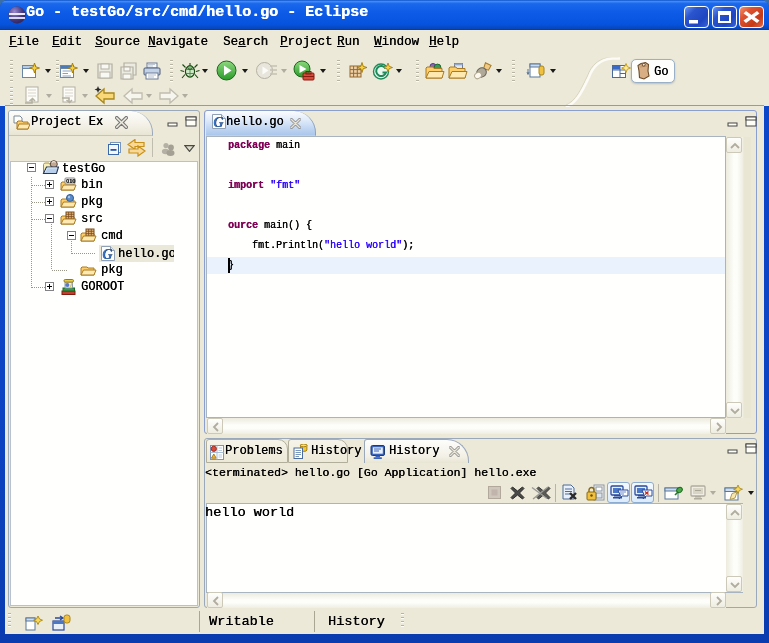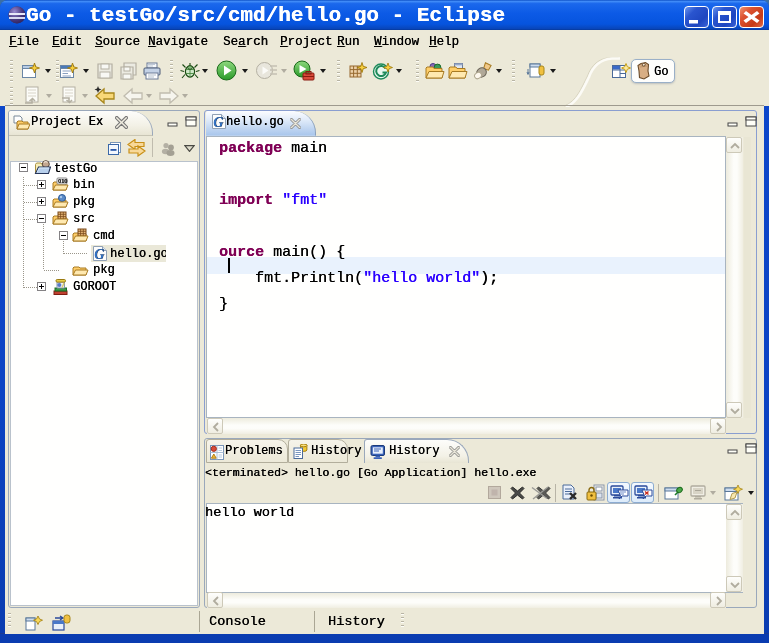--- a/index.html
+++ b/index.html
@@ -5,21 +5,21 @@
 * { margin:0; padding:0; box-sizing:border-box; }
 html,body { width:769px; height:643px; overflow:hidden; }
 body { font-family:"Liberation Mono", monospace; background:#3a6ea5; text-shadow:0.35px 0 0 currentColor; }
 .abs { position:absolute; }
 .win { position:absolute; left:0; top:0; width:769px; height:643px;
   background:linear-gradient(180deg,#0d48cc,#0c44c4 60%,#0a3cb0); border-radius:8px 8px 0 0; }
 .titlebar { position:absolute; left:0; top:0; width:769px; height:30px;
   border-radius:8px 8px 0 0;
   background:linear-gradient(180deg,#0f52c8 0%,#3f8af7 5%,#1b68ec 12%,#0c5ae6 45%,#0654de 80%,#0846bc 95%,#06389a 100%);
 }
-.title-text { position:absolute; left:26px; top:4px; color:#fff; font-size:21px; font-weight:bold; letter-spacing:0px; white-space:pre; }
+.title-text { position:absolute; left:26px; top:4px; color:#fff; font-size:15px; font-weight:bold; letter-spacing:0px; white-space:pre; }
 .tbtn { position:absolute; top:6px; width:25px; height:22px; border-radius:4px;
   border:1px solid #fff; }
 .tbtn.min,.tbtn.max { background:linear-gradient(135deg,#6a96ef 0%,#2a55cf 30%,#1e46c0 70%,#3a63d8 100%); }
 .tbtn.close { background:linear-gradient(135deg,#f0926f 0%,#dd5331 30%,#c63a17 70%,#e06a45 100%); }
 .inner { position:absolute; left:5px; top:30px; width:759px; height:604px; background:#ece9d8; }
 
 .menubar { position:absolute; left:0px; top:30px; width:769px; height:26px; background:#ece9d8; font-size:12.5px; color:#000; }
 .menubar span { position:absolute; top:5px; }
 .menubar u { text-decoration:underline; }
 
@@ -321,21 +321,21 @@
           <circle cx="11" cy="6.5" r="2.9" fill="#a4a094"></circle>
         <ellipse cx="5.5" cy="10.5" rx="3.6" ry="2.8" fill="#b4b0a4"></ellipse>
           <ellipse cx="10.5" cy="12" rx="4" ry="2.9" fill="#a4a094"></ellipse>
       </svg>
       <svg style="position:absolute;left:175px;top:9px" width="11" height="7" viewBox="0 0 9 6">
           <path d="M0.5 0.5 L8.5 0.5 L4.5 5.5 Z" fill="#dedbca" stroke="#4a4a44" stroke-width="1"></path>
         </svg>
     </div>
 
     <div class="panel-white" style="left:1px;top:50px;width:188px;height:445px"></div>
-    <div id="tree" style="position:absolute;left:1px;top:48px;width:156px;height:445px;overflow:hidden;font-size:12px">
+    <div id="tree" style="position:absolute;left:9px;top:48px;width:156px;height:445px;overflow:hidden;font-size:12px">
 
       <div class="vdot" style="left:13px;top:18px;height:111px"></div>
       <div class="hdot" style="left:14px;top:26px;width:13px"></div>
       <div class="hdot" style="left:14px;top:43px;width:13px"></div>
       <div class="hdot" style="left:14px;top:60px;width:13px"></div>
       <div class="hdot" style="left:14px;top:128px;width:13px"></div>
       <div class="vdot" style="left:33px;top:65px;height:46px"></div>
       <div class="hdot" style="left:34px;top:111px;width:16px"></div>
       <div class="vdot" style="left:53px;top:82px;height:13px"></div>
       <div class="hdot" style="left:54px;top:94px;width:24px"></div>
@@ -437,21 +437,21 @@
         <rect x="1" y="6" width="9" height="3" fill="#fffff8" stroke="#444" stroke-width="1"></rect>
       </svg>
     <svg style="position:absolute;left:540px;top:5px" width="13" height="12" viewBox="0 0 13 12">
         <rect x="1" y="1" width="10" height="9" fill="#fffff8" stroke="#444" stroke-width="1"></rect>
         <rect x="1" y="1" width="10" height="3" fill="#fffff8" stroke="#444" stroke-width="1"></rect>
       </svg>
 
     <div class="panel-white" style="left:1px;top:25px;width:520px;height:282px;border-color:#a8b4c0"></div>
     <div style="position:absolute;left:2px;top:146px;width:518px;height:17px;background:#e9f2fd"></div>
     <div style="position:absolute;left:23px;top:147px;width:2px;height:15px;background:#000"></div>
-    <div style="position:absolute;left:14px;top:25px;font-size:15px;line-height:26px;white-space:pre"><span class="kw">package</span> main
+    <div style="position:absolute;left:23px;top:25px;font-size:10px;line-height:20px;white-space:pre"><span class="kw">package</span> main
 
 <span class="kw">import</span> <span class="str">"fmt"</span>
 
 <span class="kw">ource</span> main() {
     fmt.Println(<span class="str">"hello world"</span>);
 }</div>
 
     <div class="sb" style="left:521px;top:26px;width:17px;height:281px"></div>
     <div class="sbtn" style="left:521px;top:26px">
         <svg width="10" height="8" viewBox="0 0 10 8">
@@ -621,18 +621,18 @@
       <rect x="2" y="4" width="9" height="3" fill="#cddcee" stroke="#5a789a"></rect>
       <path d="M14 2 L15.5 5 L18.5 6.2 L15.5 7.5 L14 10.5 L12.5 7.5 L9.5 6.2 L12.5 5 Z" fill="#f8d858" stroke="#a88618" stroke-width="0.9"></path>
     </svg>
     <svg class="abs" style="left:47px;top:5px" width="22" height="18" viewBox="0 0 22 18">
       <rect x="1" y="7" width="11" height="9" fill="#eaf0fa" stroke="#2a4a9a" stroke-width="1.2"></rect>
       <rect x="1" y="7" width="11" height="3" fill="#4a78c8"></rect>
       <path d="M3 4 L10 4 M8 2 L11 4 L8 6" stroke="#2a4a9a" stroke-width="1.3" fill="none"></path>
       <rect x="12" y="1" width="6" height="8" rx="2.5" fill="#f0c040" stroke="#a88618"></rect>
     </svg>
     <div class="sline" style="left:194px"></div>
-    <span class="abs" style="left:204px;top:5px">Console</span>
+    <span class="abs" style="left:204px;top:5px">Writable</span>
     <div class="sline" style="left:309px"></div>
     <span class="abs" style="left:323px;top:5px">History</span>
     <div class="vdot" style="left:396px;top:4px;height:16px;background-image:repeating-linear-gradient(180deg,#b8b4a4 0 1px,#fdfdf8 1px 2px,transparent 2px 4px);width:3px"></div>
   </div>
 </div>
 
 </body></html>

